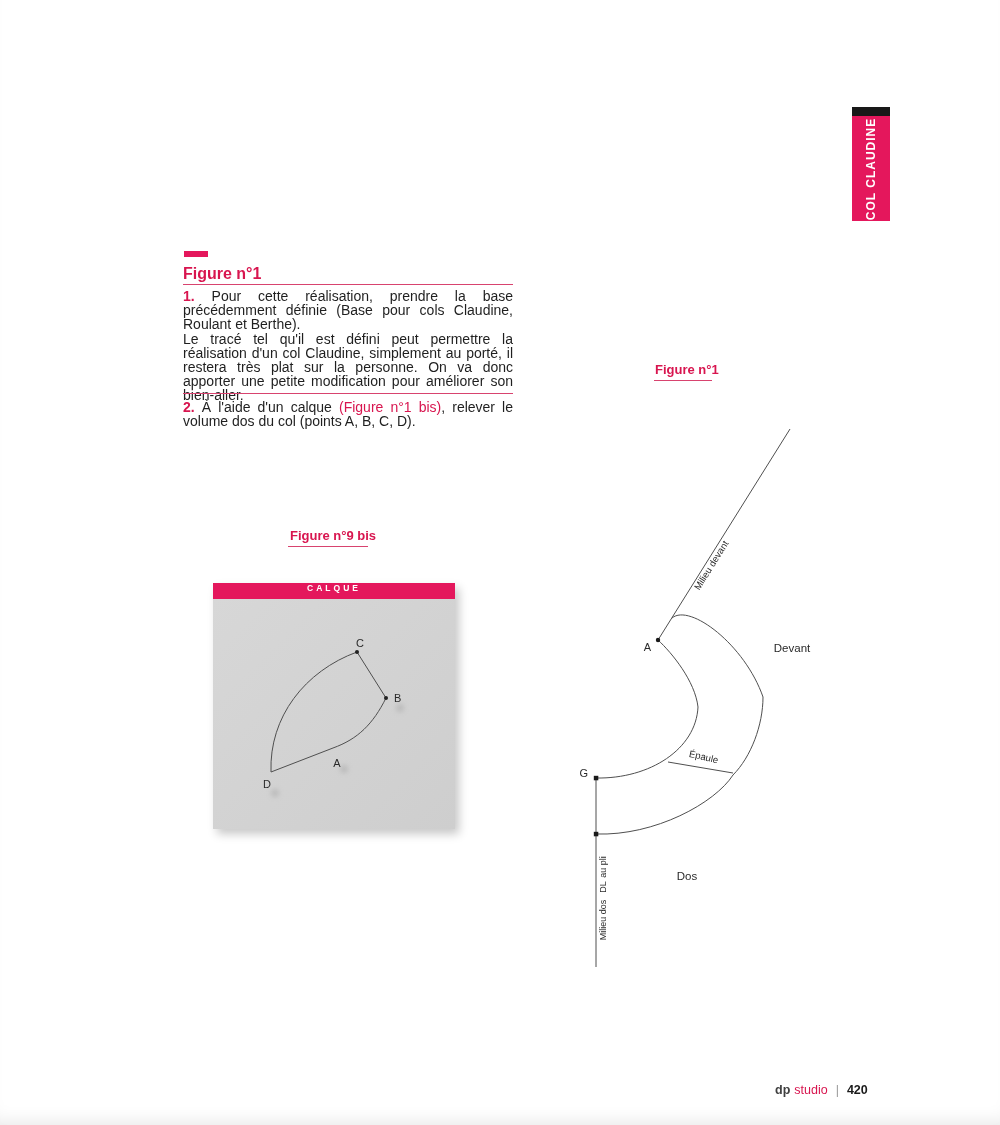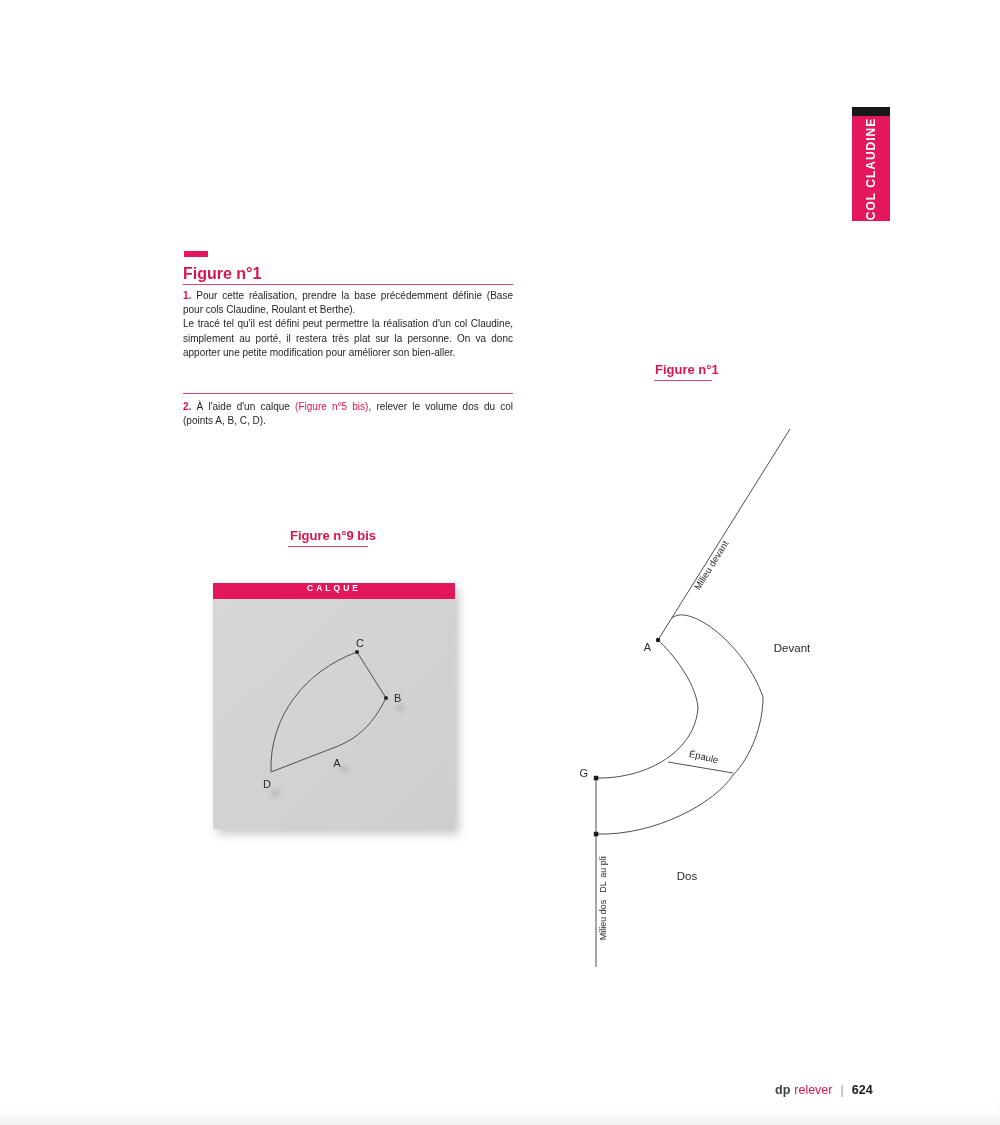--- a/index.html
+++ b/index.html
@@ -14,21 +14,21 @@
   .tab .tab-pink{position:absolute;left:0;top:9px;width:38px;height:105px;background:#e4175c;
     display:flex;align-items:center;justify-content:center;}
   .tab .tab-pink span{transform:rotate(-90deg);white-space:nowrap;color:#fff;
     font-size:12px;font-weight:bold;letter-spacing:1px;}
   
   .col{position:absolute;left:183px;width:330px;}
   .dash{position:absolute;left:184px;top:251px;width:24px;height:6px;background:#e4175c;}
   .title{position:absolute;left:183px;top:265px;font-size:16px;font-weight:bold;color:#d8154f;}
   .rule{position:absolute;left:183px;width:330px;height:1px;background:#d8436f;}
   .r1{top:284px;} .r2{top:393px;}
-  .body{font-size:10px;line-height:14.2px;text-align:justify;color:#1f1f1f;}
+  .body{font-size:14px;line-height:14.2px;text-align:justify;color:#1f1f1f;}
   .p1{top:289px;} .p2{top:400px;}
   .num{color:#d8154f;font-weight:bold;}
   .figlink{color:#d8154f;}
   
   .caption{position:absolute;font-size:13px;font-weight:bold;color:#d8154f;white-space:nowrap;}
   .cap-underline{position:absolute;height:1px;background:#d8436f;}
   
   .calque-box{position:absolute;left:213px;top:583px;width:242px;height:246px;
     box-shadow:4px 5px 9px rgba(0,0,0,.22);}
   .calque-head{position:absolute;left:0;top:0;width:242px;height:16px;background:#e4175c;
@@ -64,21 +64,21 @@
   <div class="rule r1"></div>
 
   <div class="col body p1">
     <div><span class="num">1.</span><span> Pour cette réalisation, prendre la base précédemment définie (Base pour cols Claudine, Roulant et Berthe).</span></div>
     <div>Le tracé tel qu'il est défini peut permettre la réalisation d'un col Claudine, simplement au porté, il restera très plat sur la personne. On va donc apporter une petite modification pour améliorer son bien-aller.</div>
   </div>
 
   <div class="rule r2"></div>
 
   <div class="col body p2">
-    <span class="num">2.</span><span> À l'aide d'un calque </span><span class="figlink">(Figure n°5 bis)</span><span>, relever le volume dos du col (points A, B, C, D).</span>
+    <span class="num">2.</span><span> À l'aide d'un calque </span><span class="figlink">(Figure n°1 bis)</span><span>, relever le volume dos du col (points A, B, C, D).</span>
   </div>
 
   <div class="caption" style="left:290px;top:528px;">Figure n°9 bis</div>
   <div class="cap-underline" style="left:288px;top:546px;width:80px;"></div>
 
   <div class="calque-box">
     <div class="calque-head">
       <span>CALQUE</span>
     </div>
     <div class="calque-body">
@@ -123,16 +123,16 @@
     <text x="237" y="237" font-size="11.5" text-anchor="middle">Devant</text>
     <text x="132" y="465" font-size="11.5" text-anchor="middle">Dos</text>
     <text transform="translate(159,152) rotate(-58)" font-size="9.5" text-anchor="middle">Milieu devant</text>
     <text transform="translate(148,345) rotate(13)" font-size="9.5" text-anchor="middle">Épaule</text>
     <text transform="translate(51,505) rotate(-90)" font-size="9" text-anchor="middle">Milieu dos</text>
     <text transform="translate(51,472) rotate(-90)" font-size="9" text-anchor="middle">DL</text>
     <text transform="translate(51,452) rotate(-90)" font-size="9" text-anchor="middle">au pli</text>
   </svg>
 
   <div class="footer">
-    <span class="dp">dp</span><span class="studio">relever</span><span class="sep">|</span><span class="pg">624</span>
+    <span class="dp">dp</span><span class="studio">studio</span><span class="sep">|</span><span class="pg">420</span>
   </div>
 
 </div>
 
 </body></html>

